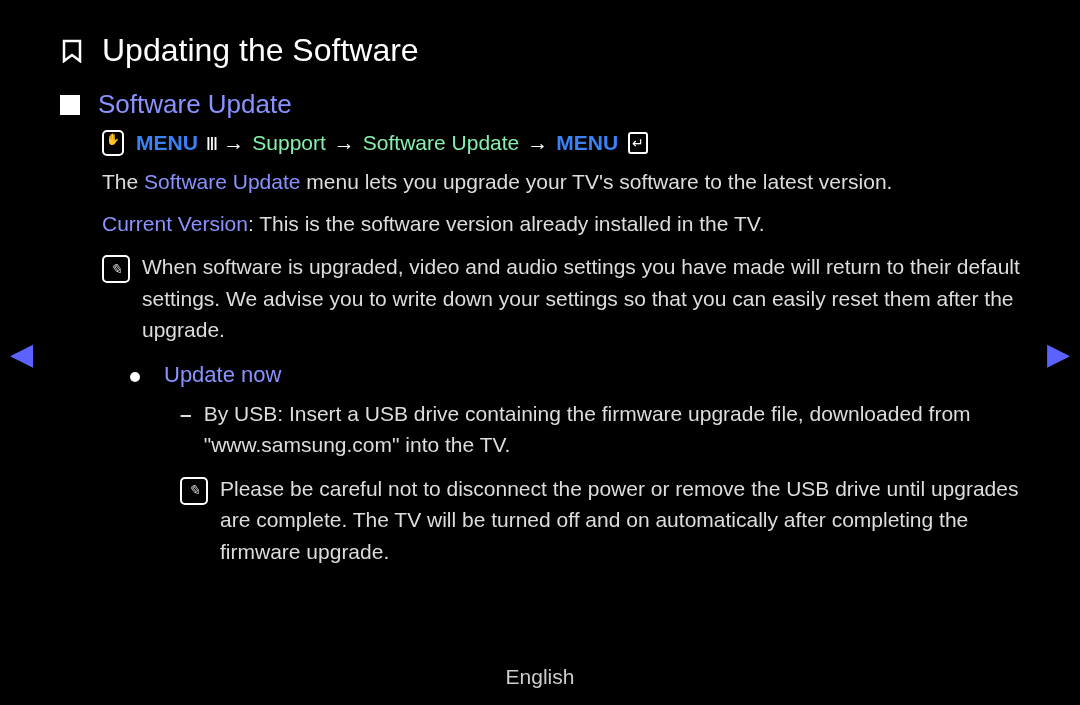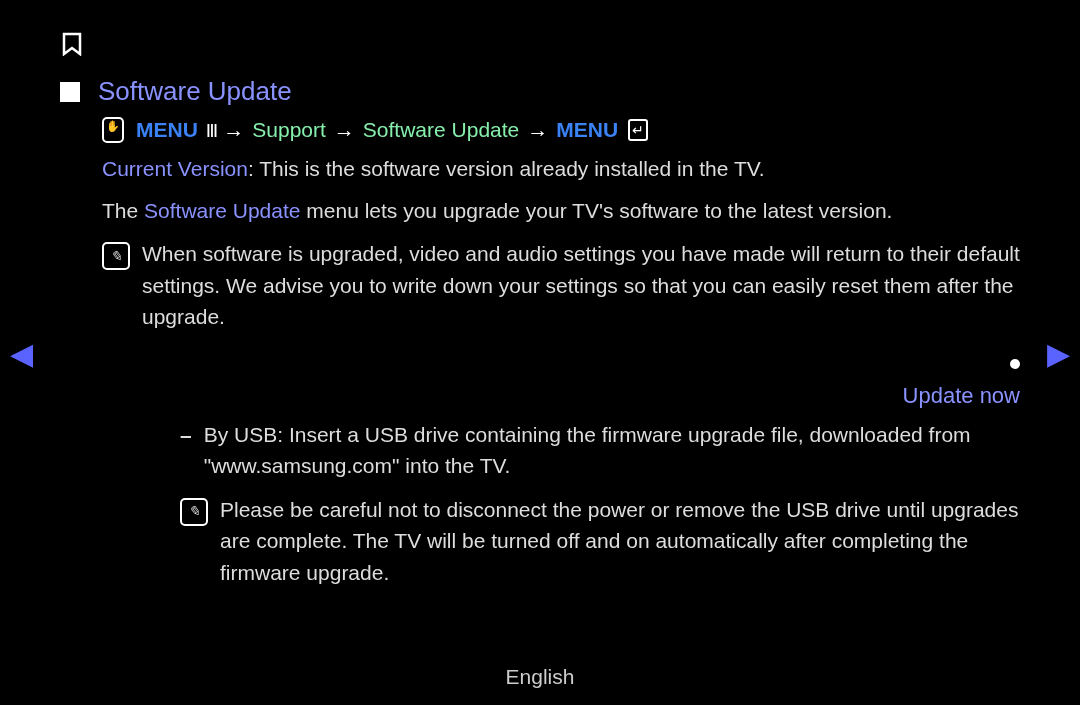--- a/index.html
+++ b/index.html
@@ -132,24 +132,23 @@
     display: flex;
     align-items: center;
     justify-content: center;
     font-size: 14px;
     font-style: italic;
     margin-top: 4px;
   }
   .bullet-row {
     margin-left: 70px;
     display: flex;
-    gap: 14px;
-    align-items: flex-end;
+    gap: 24px;
+    align-items: flex-start;
     margin-top: 16px;
-    flex-direction: column;
   }
   .dot-bullet {
     width: 10px;
     height: 10px;
     background: #fff;
     border-radius: 50%;
     margin-top: 10px;
     flex-shrink: 0;
   }
   .bullet-label {
@@ -195,20 +194,21 @@
 <body>
 
 <div class="content">
 
   <div class="title-row">
     <span class="title-icon">
       <svg width="24" height="24" viewBox="0 0 24 24">
         <path d="M4 2 H20 V22 L12 16 L4 22 Z" fill="none" stroke="#fff" stroke-width="2.5"></path>
       </svg>
     </span>
+    <span class="page-title">Updating the Software</span>
   </div>
 
   <div class="section-row">
     <span class="square-bullet"></span>
     <span class="section-title">Software Update</span>
   </div>
 
   <div class="path-row">
     <span class="touch-icon">
         <span class="touch-icon-inner">✋</span>
@@ -218,25 +218,25 @@
     <span class="arrow-seg">→</span>
     <span class="accent">Support</span>
     <span class="arrow-seg">→</span>
     <span class="accent">Software Update</span>
     <span class="arrow-seg">→</span>
     <span class="bold-white">MENU</span>
       <span class="enter-sym">↵</span>
   </div>
 
   <div class="body-text">
+    <span>The </span><span class="highlight">Software Update</span><span> menu lets you upgrade your TV's software to the latest version.</span>
+  </div>
+
+  <div class="body-text">
     <span class="highlight">Current Version</span><span>: This is the software version already installed in the TV.</span>
-  </div>
-
-  <div class="body-text">
-    <span>The </span><span class="highlight">Software Update</span><span> menu lets you upgrade your TV's software to the latest version.</span>
   </div>
 
   <div class="note-row">
     <span class="note-icon">✎</span>
     <span>When software is upgraded, video and audio settings you have made will return to their default settings. We advise you to write down your settings so that you can easily reset them after the upgrade.</span>
   </div>
 
   <div class="bullet-row">
     <span class="dot-bullet"></span>
     <span class="bullet-label">Update now</span>

